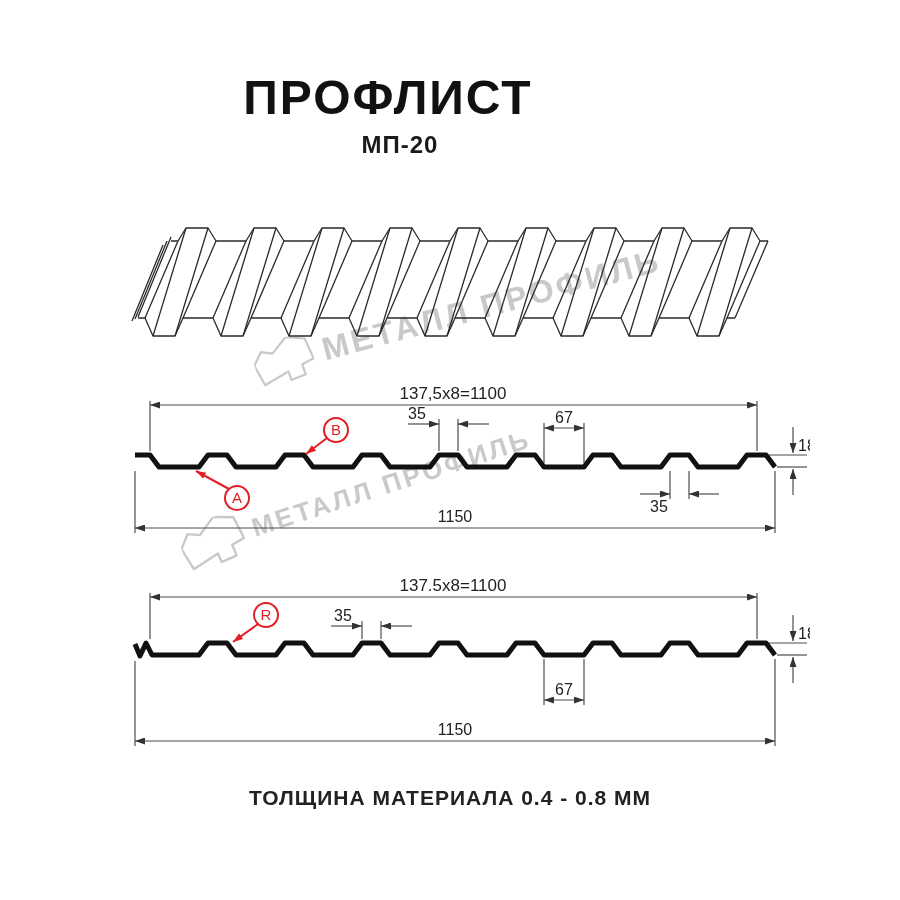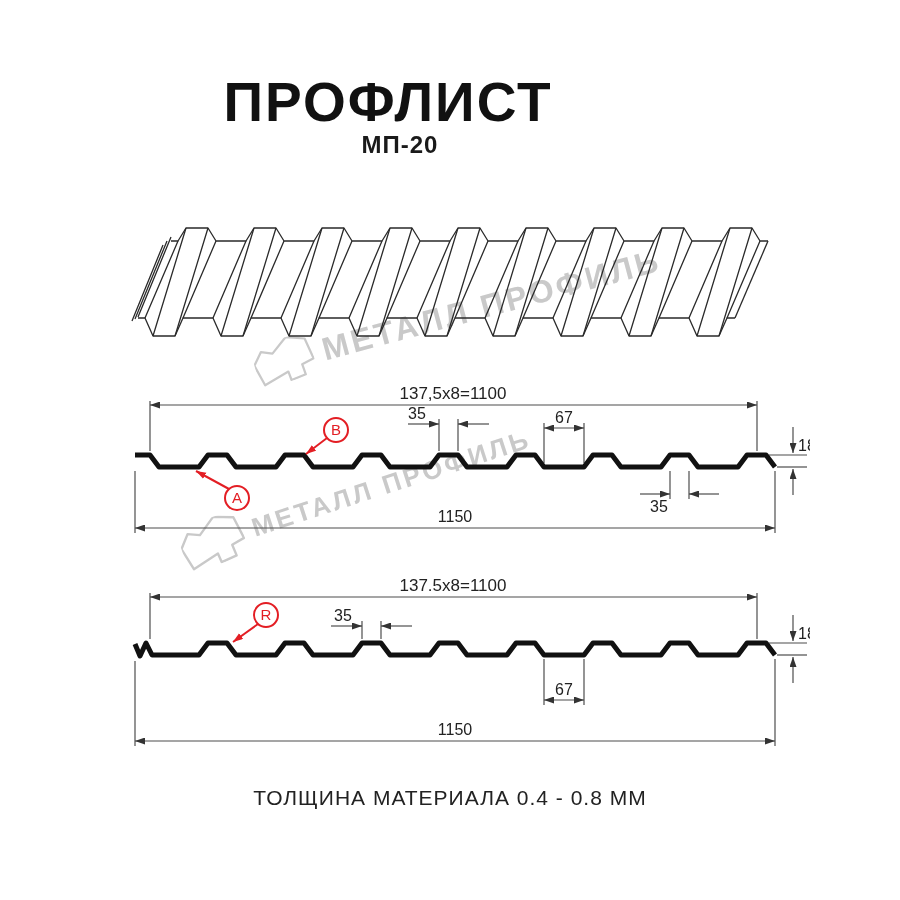--- a/index.html
+++ b/index.html
@@ -1,23 +1,23 @@
 <!DOCTYPE html>
 <html><head>
 <meta charset="utf-8">
 <style>
   html,body{margin:0;padding:0;}
   body{width:900px;height:900px;background:#ffffff;position:relative;overflow:hidden;
        font-family:"Liberation Sans", sans-serif;}
   .abs{position:absolute;}
-  .page-title{left:0;top:70px;width:776px;text-align:center;font-size:55px;font-weight:bold;
+  .page-title{left:0;top:70px;width:776px;text-align:center;font-size:48px;font-weight:bold;
               letter-spacing:2px;color:#111;}
   .page-subtitle{left:0;top:131px;width:800px;text-align:center;font-size:24px;font-weight:bold;
                  letter-spacing:1px;color:#1a1a1a;}
-  .footer-note{left:0;top:786px;width:900px;text-align:center;font-size:21px;font-weight:normal;
+  .footer-note{left:0;top:786px;width:900px;text-align:center;font-size:21px;font-weight:bold;
                letter-spacing:1px;color:#222;}
   .watermark{display:flex;align-items:center;gap:10px;transform-origin:0 50%;}
   .wm-text{font-weight:bold;color:#c9c9c9;letter-spacing:3px;white-space:nowrap;}
   .wm1{left:255px;top:338px;height:60px;transform:rotate(-15deg);}
   .wm1 .wm-text{font-size:32px;}
   .wm2{left:182px;top:518px;height:66px;transform:rotate(-18deg);}
   .wm2 .wm-text{font-size:26px;}
   svg{display:block;}
   .dimtxt{font-family:"Liberation Sans", sans-serif;font-size:16px;fill:#222;}
   .dimtxt-big{font-family:"Liberation Sans", sans-serif;font-size:17px;fill:#222;}

